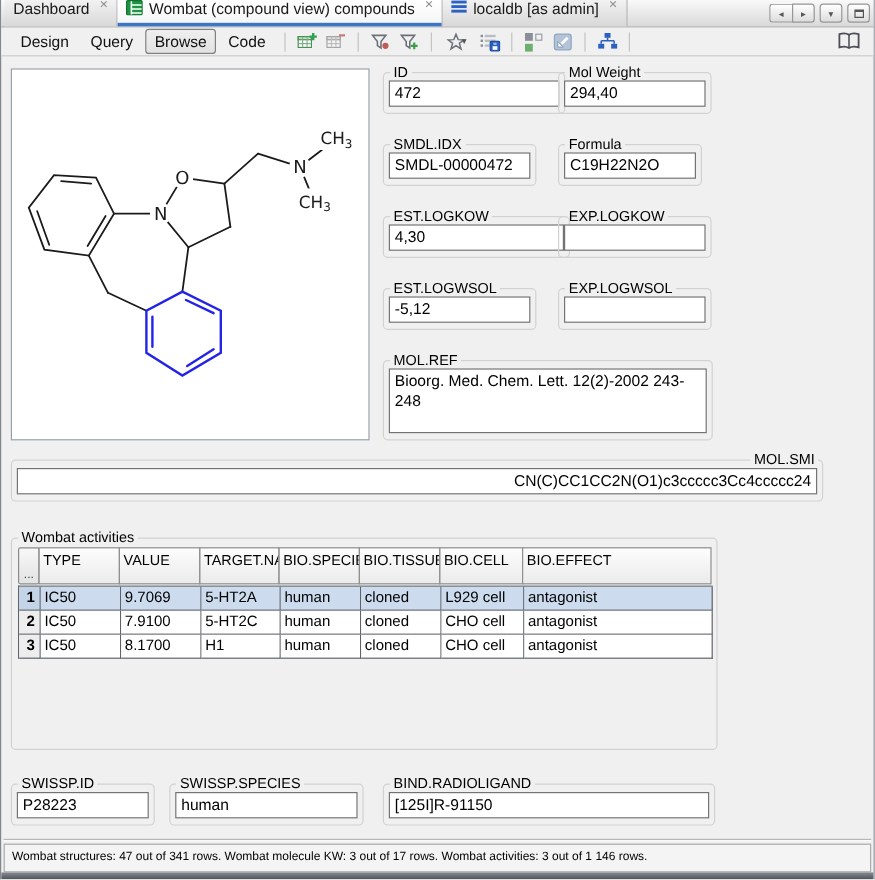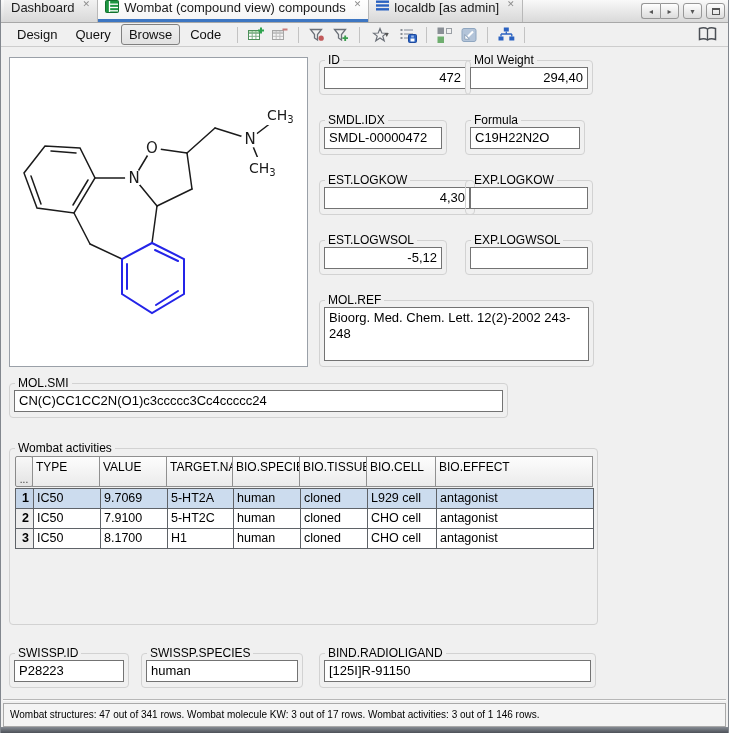--- a/index.html
+++ b/index.html
@@ -58,21 +58,21 @@
   fieldset.fg {
     position:absolute; min-inline-size:0;
     border:1px solid #d2d2d2; border-radius:4px;
     padding:0 4px 5px 4px; background:transparent;
   }
   fieldset.fg legend { font-size:12px; color:#000; padding:0 3px; margin-left:1px; white-space:nowrap; }
   .finput {
     background:#fff; border:1px solid #737373; height:22px; line-height:20px;
     font-size:13px; padding:0 4px; color:#000; white-space:nowrap; overflow:hidden;
   }
-  .finput.num { text-align:right; }
+  .finput.num { }
   .ftext {
     background:#fff; border:1px solid #737373; height:54px;
     font-size:13px; line-height:16px; padding:2px 4px; color:#000; overflow:hidden;
   }
   
   .acttable { margin:1px 0 0 1px; width:578px; }
   .thdr { display:grid; grid-template-columns:18px 67px 67px 66px 67px 67px 69px 157px; height:31px; }
   .hcell {
     border:1px solid #909090; margin-left:-1px;
     background:linear-gradient(#fdfdfd,#ebebeb);
@@ -322,21 +322,21 @@
     <div class="finput num">-5,12</div>
   </fieldset>
   <fieldset class="fg" style="left:464px;top:233px;width:128px;">
     <legend>EXP.LOGWSOL</legend>
     <div class="finput"></div>
   </fieldset>
   <fieldset class="fg" style="left:318px;top:293px;width:275px;">
     <legend>MOL.REF</legend>
     <div class="ftext">Bioorg. Med. Chem. Lett. 12(2)-2002 243-248</div>
   </fieldset>
-  <fieldset class="fg" style="left:8px;top:376px;width:499px;">
+  <fieldset class="fg" style="left:8px;top:376px;width:677px;text-align:right;">
     <legend>MOL.SMI</legend>
     <div class="finput">CN(C)CC1CC2N(O1)c3ccccc3Cc4ccccc24</div>
   </fieldset>
 
   <fieldset class="fg" style="left:8px;top:441px;width:589px;height:184px;">
     <legend>Wombat activities</legend>
     <div class="acttable">
       <div class="thdr">
         <div class="hcell hcorner">...</div>
         <div class="hcell">TYPE</div>

